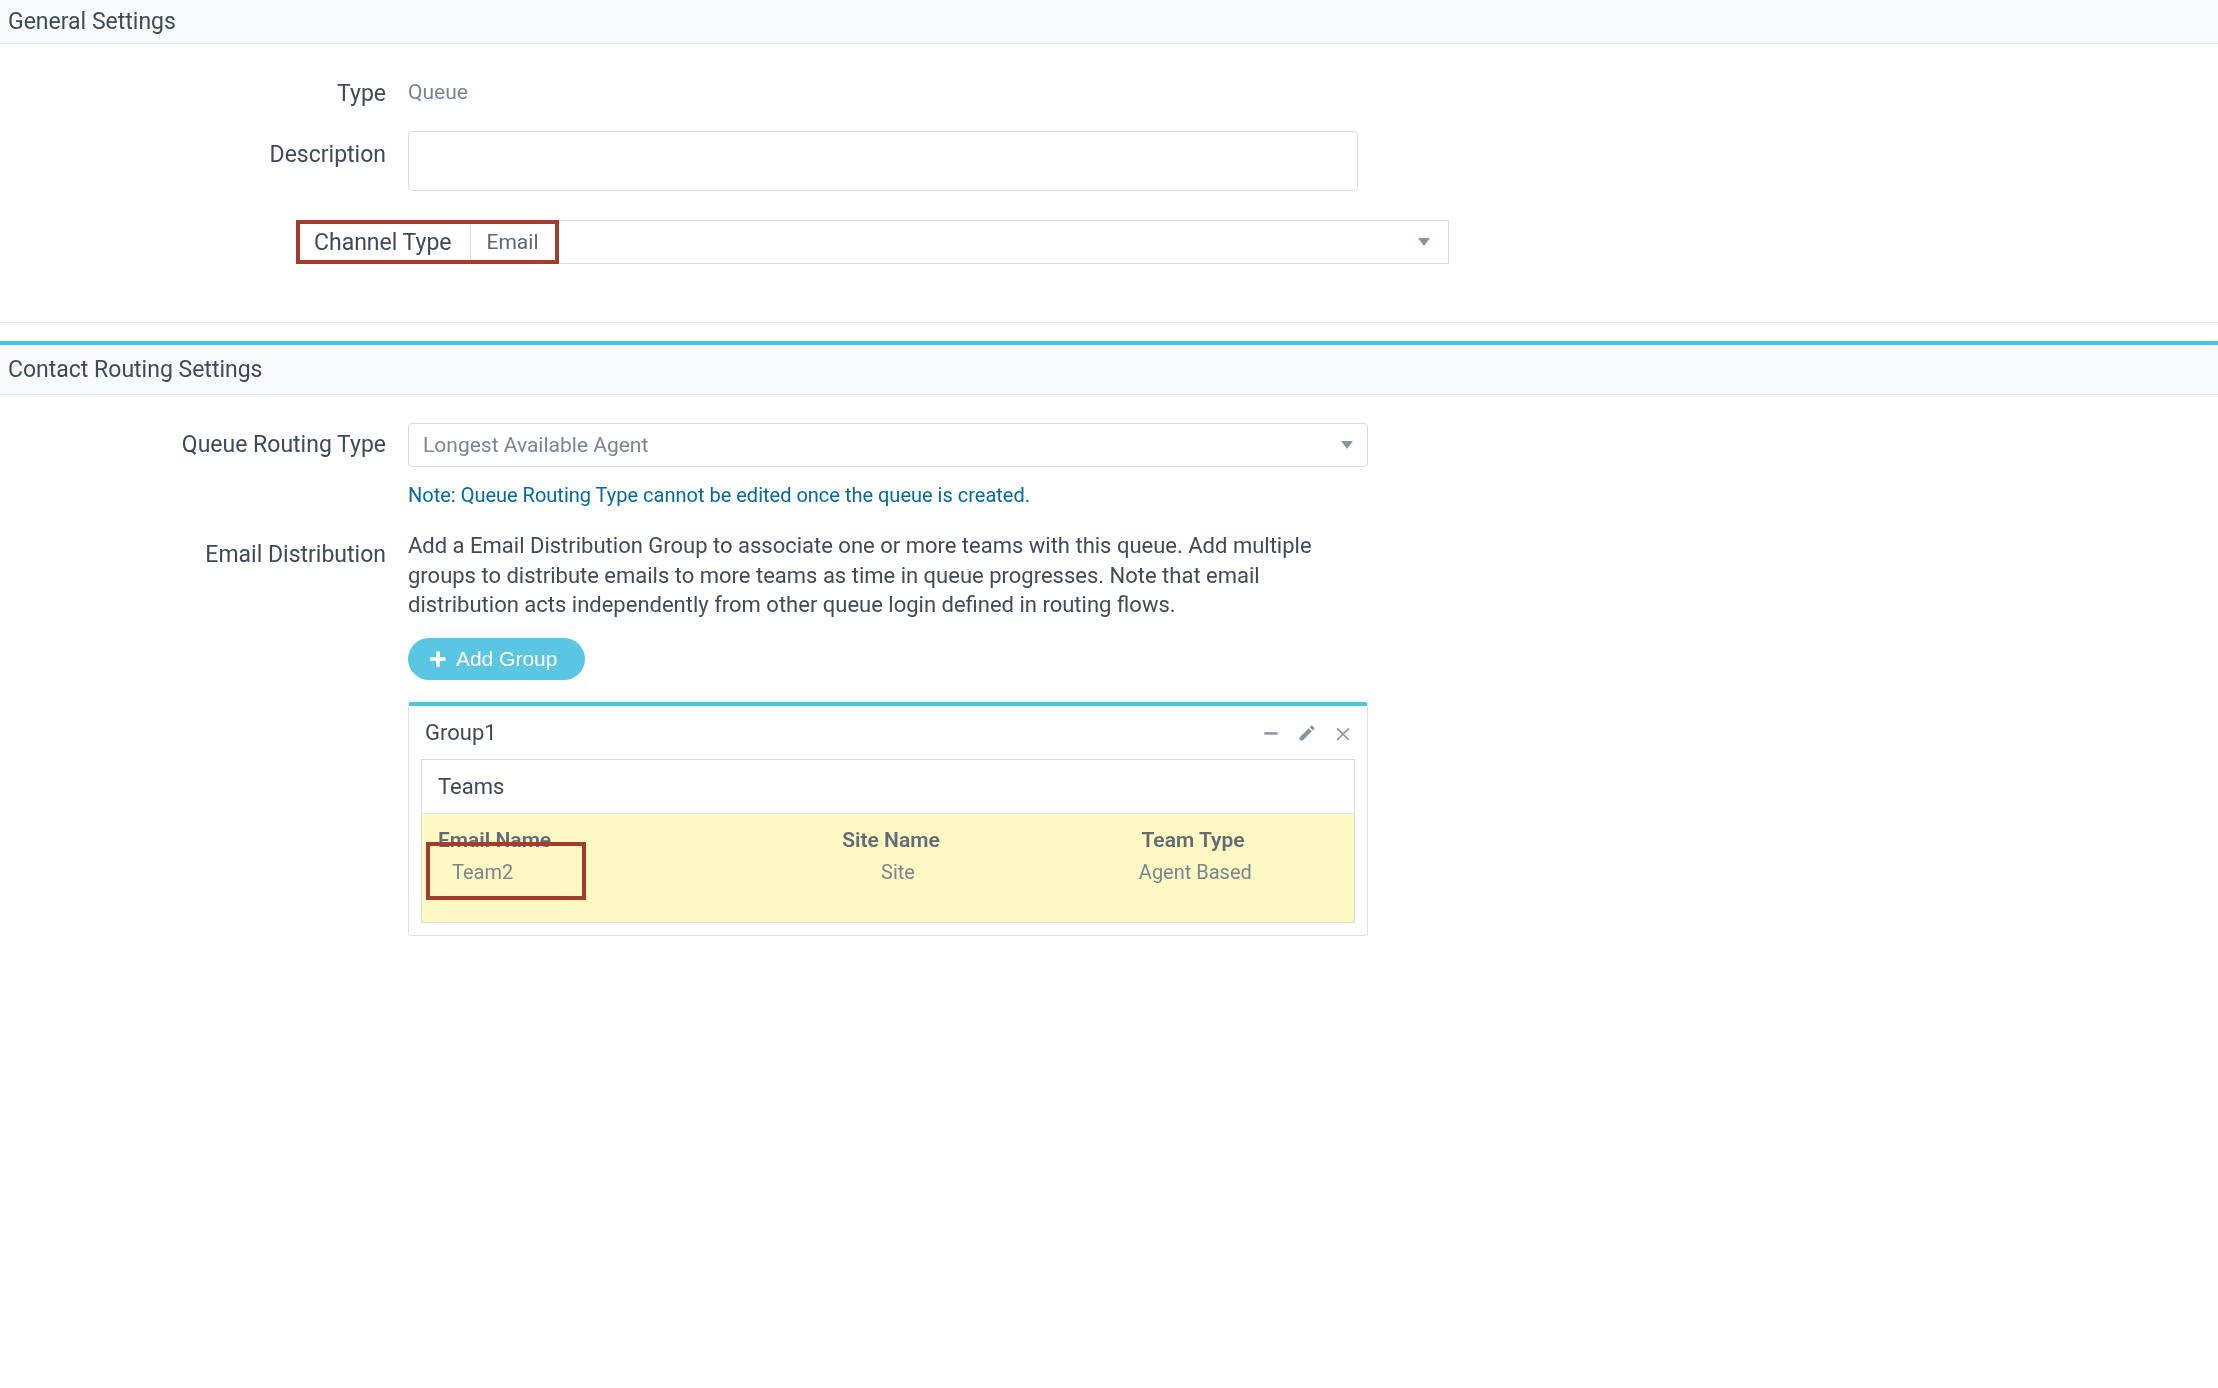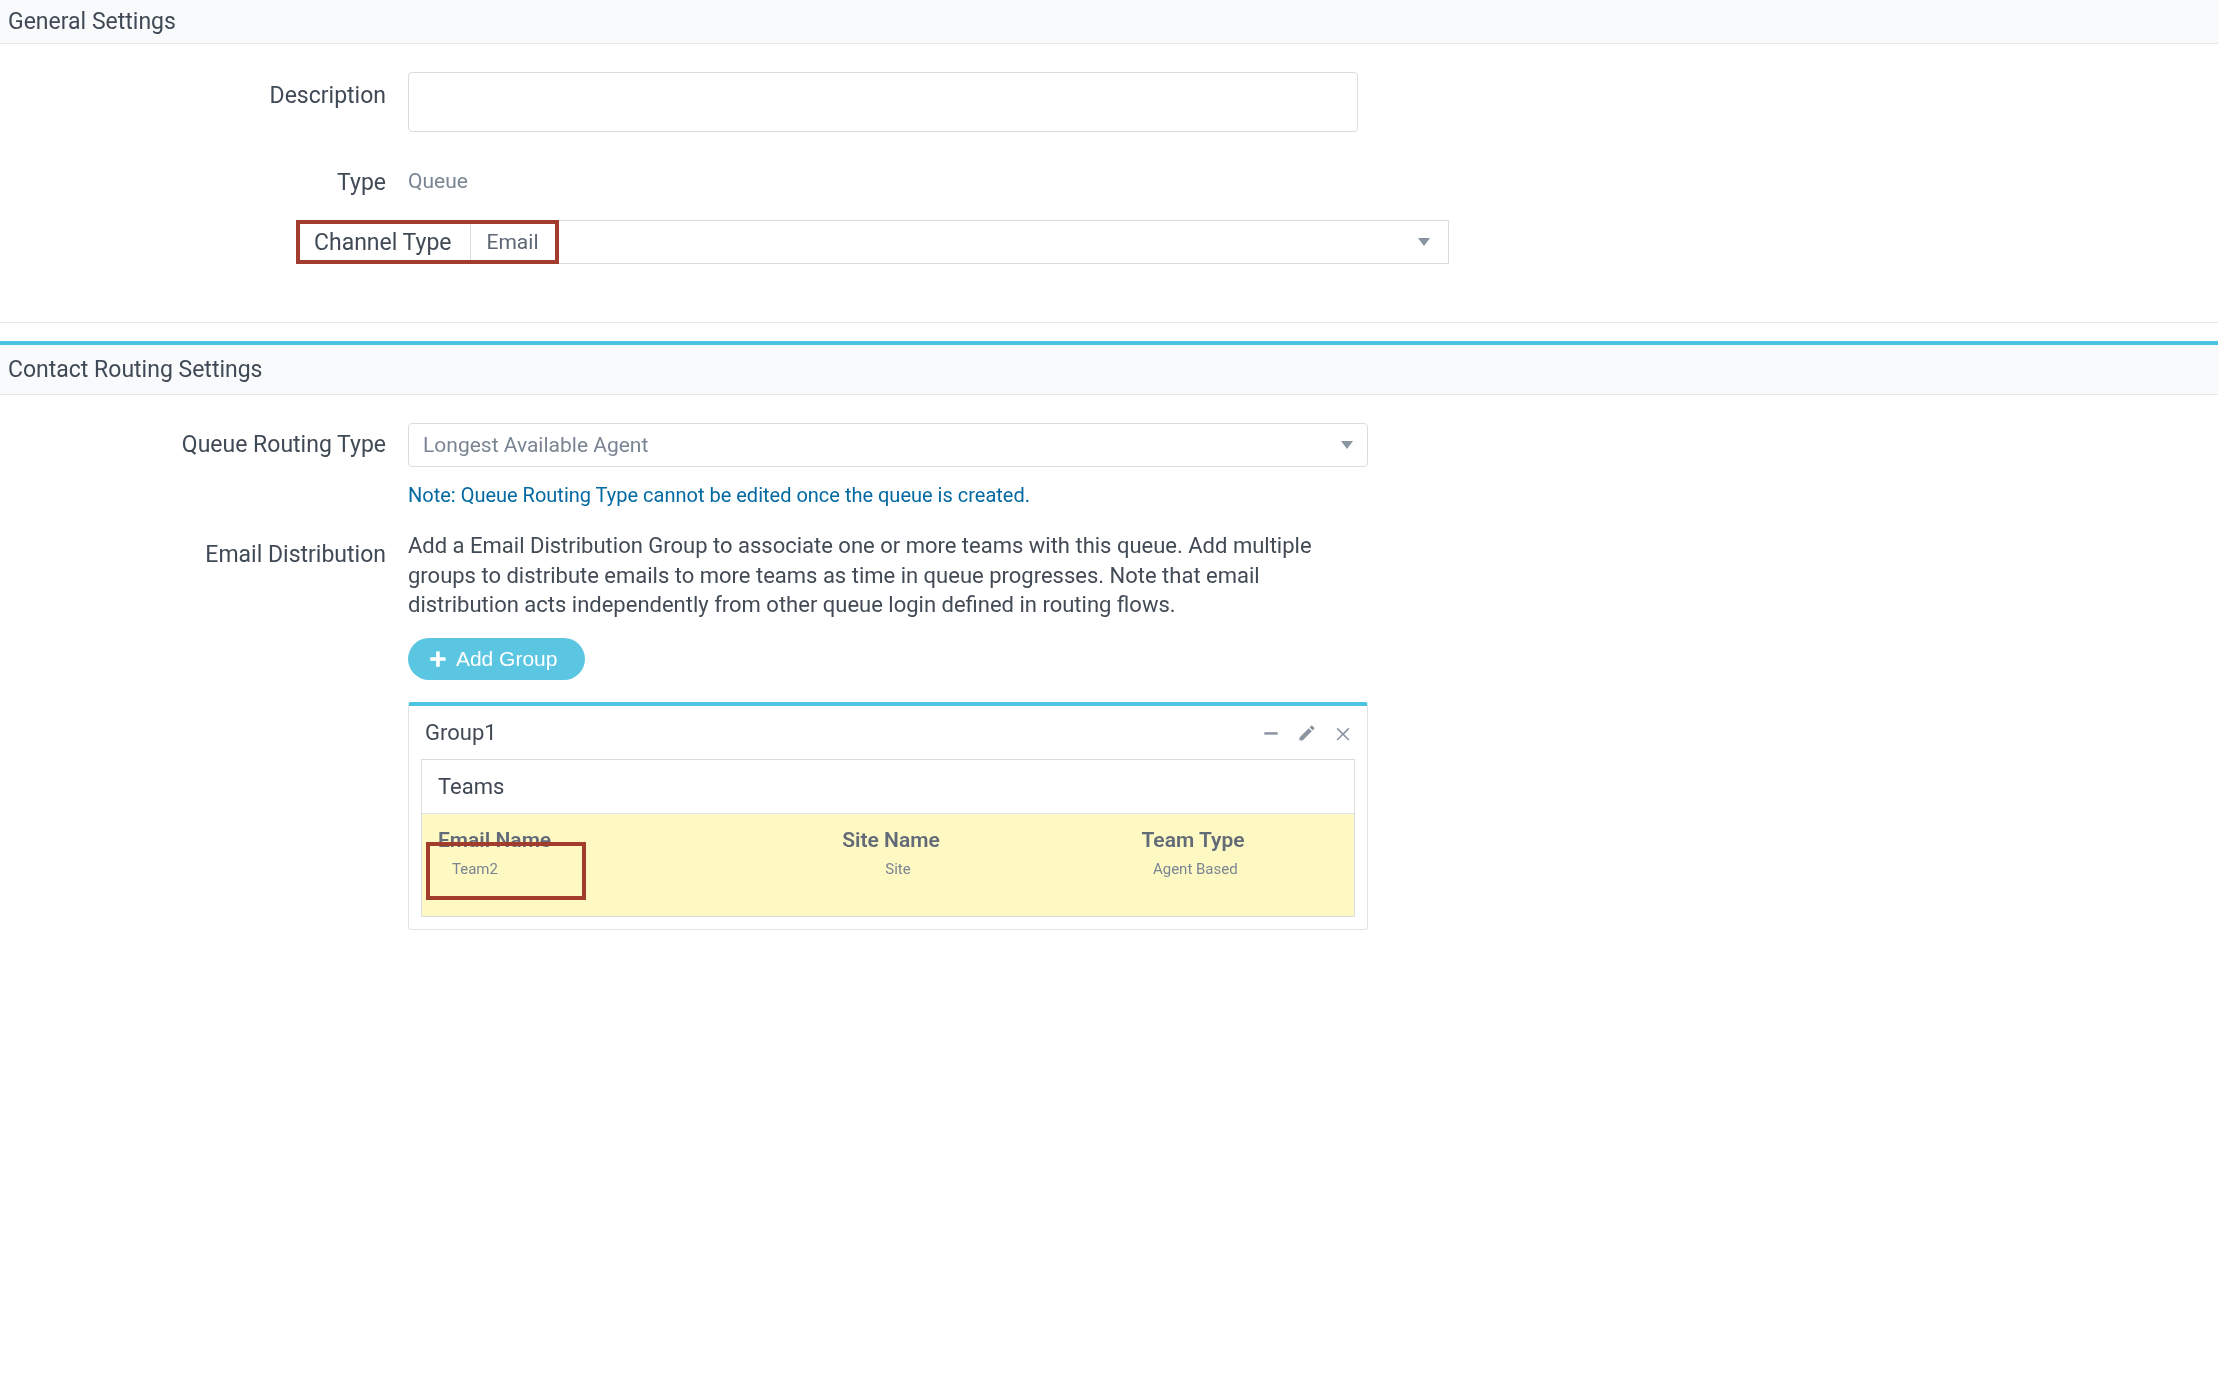--- a/index.html
+++ b/index.html
@@ -204,43 +204,43 @@
   .team-hl {
     position: absolute;
     left: 4px;
     top: -10px;
     width: 160px;
     height: 58px;
     border: 4px solid #a23d2e;
     pointer-events: none;
   }
 
-  .cell-text { color:#7a8593; font-weight:400; font-size:15px; }
+  .cell-text { color:#7a8593; font-weight:400; font-size:20px; }
 </style>
 </head>
 <body>
 
 <div class="section-header">
   <span>General Settings</span>
 </div>
 
 <div class="section-body">
 
+
+  <div class="form-row">
+    <div class="label-col">Type</div>
+    <div class="field-col">
+      <div class="readonly-text">Queue</div>
+    </div>
+  </div>
 
   <div class="form-row tall">
     <div class="label-col">Description</div>
     <div class="field-col">
       <textarea class="textarea" value="" style=""></textarea>
-    </div>
-  </div>
-
-  <div class="form-row">
-    <div class="label-col">Type</div>
-    <div class="field-col">
-      <div class="readonly-text">Queue</div>
     </div>
   </div>
 
   <div class="form-row channel-row" style="margin-left:288px;">
     <div class="hl">
       <div class="label-in">Channel Type</div>
       <div class="input-in" style="min-width:60px;">Email</div>
     </div>
     <div class="trailing-select">
       <span class="caret"></span>

